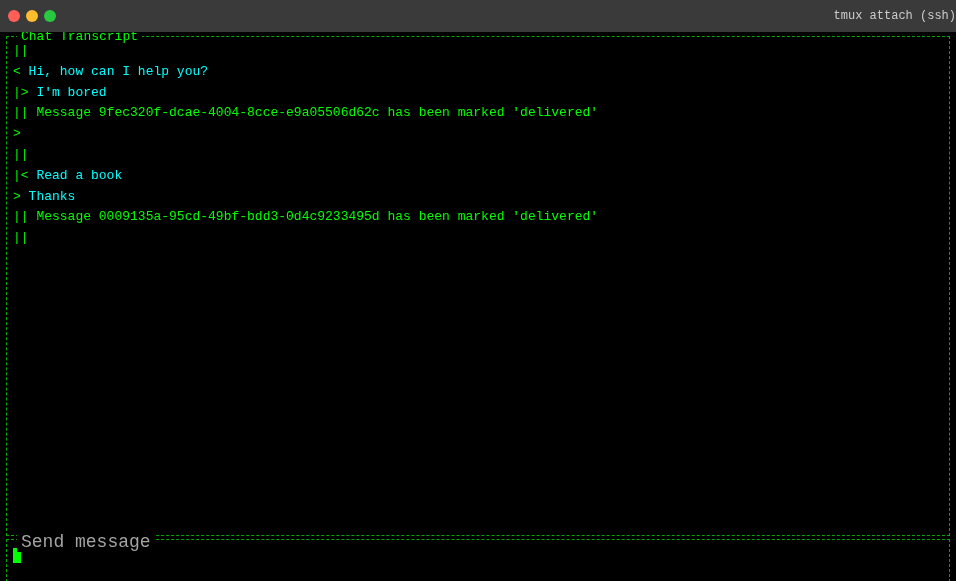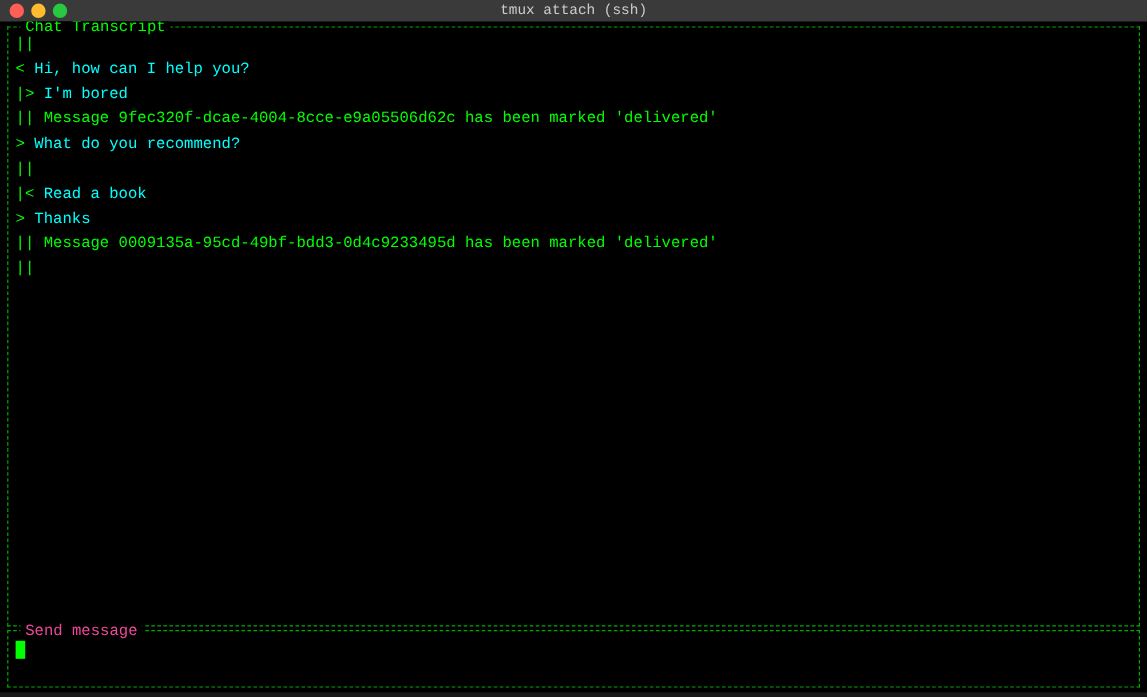--- a/index.html
+++ b/index.html
@@ -12,24 +12,24 @@
       background: #1a1a1a;
       font-family: 'Courier New', Courier, monospace;
       font-size: 13px;
       width: 956px;
       height: 581px;
       overflow: hidden;
     }
 
     .titlebar {
       background: #3a3a3a;
-      height: 18px;
+      height: 32px;
       display: flex;
       align-items: center;
-      justify-content: center;
+      justify-content: flex-end;
       position: relative;
     }
 
     .titlebar-buttons {
       position: absolute;
       left: 8px;
       display: flex;
       gap: 6px;
       align-items: center;
     }
@@ -131,22 +131,22 @@
       padding: 4px 6px;
       line-height: 1.6;
     }
 
     .send-label {
       position: absolute;
       top: -8px;
       left: 10px;
       background: #000;
       padding: 0 4px;
-      color: #ec4899;
-      font-size: 13px;
+      color: #a3a3a3;
+      font-size: 18px;
     }
 
     .send-input {
       padding: 8px 6px 4px 6px;
     }
   </style>
 </head>
 <body>
 
 <div>
@@ -180,21 +180,20 @@
         <span class="text-cyan"> I'm bored</span>
       </div>
 
       <div class="line">
         <span class="prefix-bar text-green-bright">||</span>
         <span class="text-green-bright"> Message 9fec320f-dcae-4004-8cce-e9a05506d62c has been marked 'delivered'</span>
       </div>
 
       <div class="line">
         <span class="prefix-bar text-green-bright">&gt;</span>
-        <span class="text-cyan"> What do you recommend?</span>
       </div>
 
       <div class="line">
         <span class="prefix-bar text-green-bright">||</span>
       </div>
 
       <div class="line">
         <span class="prefix-bar text-green-bright">|&lt;</span>
         <span class="text-cyan"> Read a book</span>
       </div>

